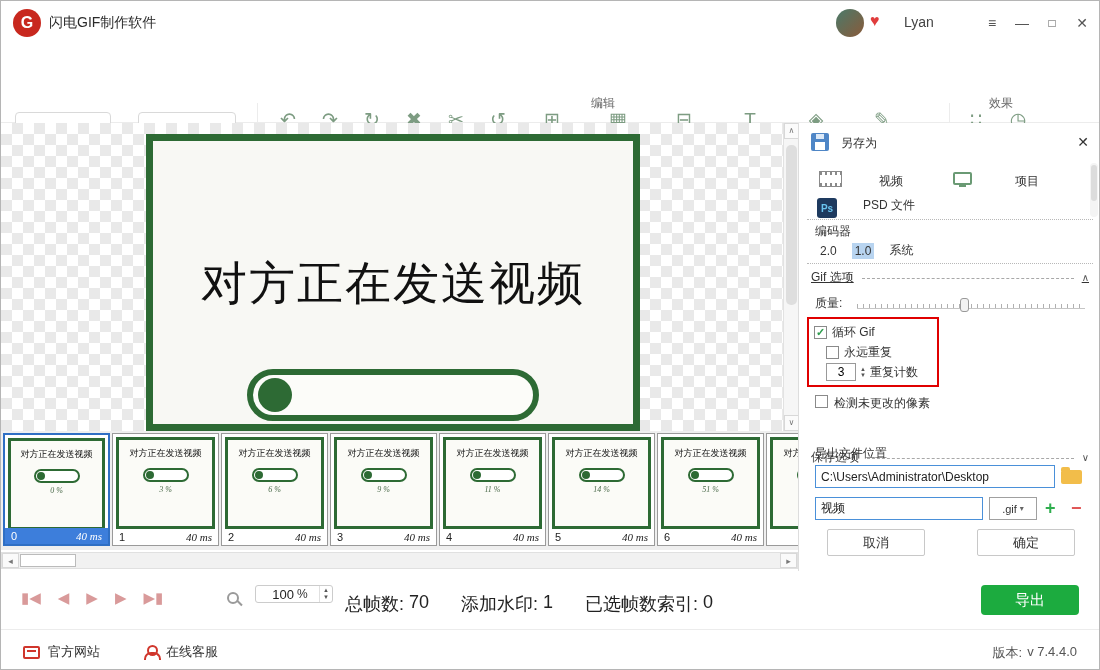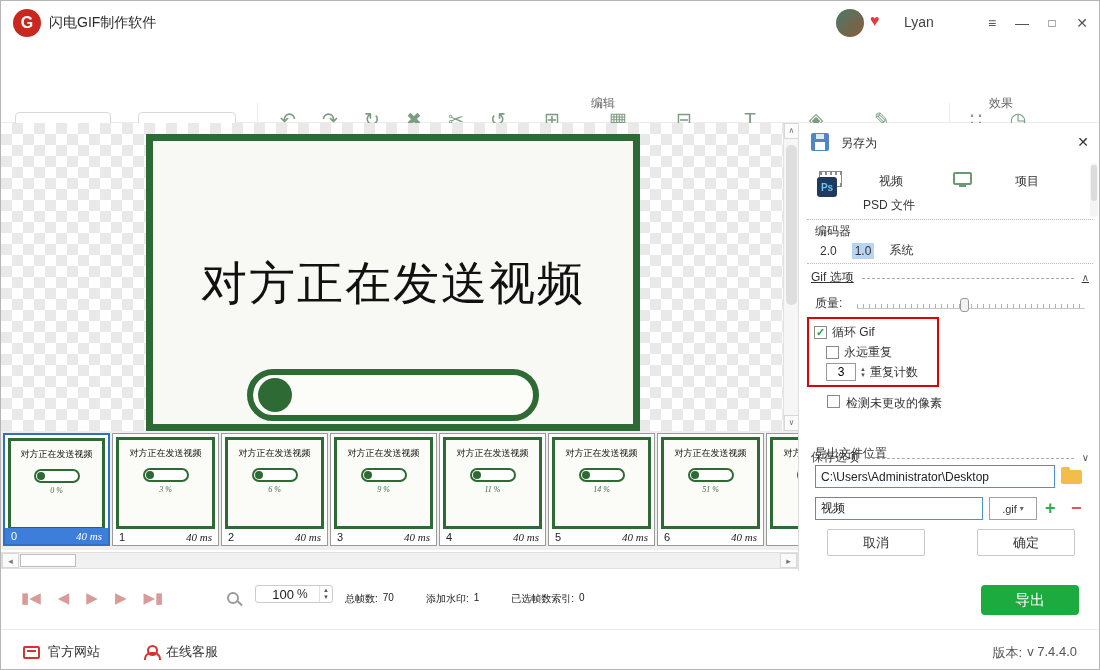--- a/index.html
+++ b/index.html
@@ -78,21 +78,21 @@
   .fmt-list { position:absolute; left:0; top:40px; width:100%; height:54px; }
   .fmt-label { position:absolute; font-size:12px; color:#333; }
   .icon-film { position:absolute; width:23px; height:16px; border:1px solid #8a8a8a; background:
       repeating-linear-gradient(90deg,#8a8a8a 0 2px,transparent 2px 5px) 0 0/100% 3px no-repeat,
       repeating-linear-gradient(90deg,#8a8a8a 0 2px,transparent 2px 5px) 0 100%/100% 3px no-repeat; }
   .icon-monitor { position:absolute; width:19px; height:13px; border:2px solid #6a9a74; border-radius:2px; }
   .icon-monitor::after { content:""; position:absolute; left:4px; bottom:-4px; width:7px; height:2px; background:#6a9a74; }
   .icon-ps { position:absolute; width:20px; height:20px; background:#1e3a5f; color:#6ac4f0; font-size:10px; font-weight:bold; display:flex; align-items:center; justify-content:center; border-radius:3px; }
   .fi-video { left:20px; top:8px; } .fl-video { left:80px; top:10px; }
   .fi-project { left:154px; top:9px; } .fl-project { left:216px; top:10px; }
-  .fi-psd { left:18px; top:14px; } .fl-psd { left:64px; top:34px; }
+  .fi-psd { left:18px; top:35px; } .fl-psd { left:64px; top:34px; }
   .p-scroll { position:absolute; right:3px; top:0; width:8px; height:54px; background:#f4f4f4; border-radius:4px; }
   .p-thumb { position:absolute; left:1px; top:2px; width:6px; height:36px; background:#dcdcdc; border-radius:3px; }
   .p-div { position:absolute; left:8px; right:8px; border-top:1px dotted #b8b8b8; }
   .div1 { top:96px; } .div2 { top:140px; }
   .enc-label { position:absolute; left:16px; top:100px; }
   .enc-row { position:absolute; left:18px; top:118px; display:flex; gap:12px; align-items:center; }
   .enc-opt { padding:1px 3px; cursor:default; }
   .enc-opt.selected { background:#b8d4f0; }
   .sect { position:absolute; left:12px; right:12px; height:16px; display:flex; align-items:center; }
   .sect-gif { top:146px;text-decoration:underline; } .sect-save { top:306px;margin-top:20px; }
@@ -103,21 +103,21 @@
   .q-track { position:absolute; left:0; right:0; top:7px; height:5px;
       background:repeating-linear-gradient(90deg,#b0b0b0 0 1px,transparent 1px 6px); border-bottom:1px solid #c5c5c5; }
   .q-handle { position:absolute; left:45%; top:1px; width:9px; height:14px; background:#f2f2f2; border:1px solid #999; border-radius:3px; }
   .loop-box { position:absolute; left:8px; top:194px; width:132px; height:70px; border:2px solid #e00000; padding:3px 0 0 5px; }
   .cb-row { display:flex; align-items:center; gap:5px; height:20px; }
   .indent { margin-left:12px; }
   .cb { width:13px; height:13px; border:1px solid #8a8a8a; background:#fff; display:inline-flex; align-items:center; justify-content:center; font-size:11px; color:#2f9d4f; font-weight:bold; flex:0 0 13px; }
   .count-row { margin-left:12px; display:flex; align-items:center; gap:4px; height:20px; }
   .count-input { width:30px; height:18px; border:1px solid #999; font-size:12px; text-align:center; }
   .spin { display:inline-flex; flex-direction:column; font-size:6px; color:#555; line-height:6px; cursor:default; }
-  .detect-row { position:absolute; left:28px; top:272px; display:flex; align-items:flex-start; gap:6px; }
+  .detect-row { position:absolute; left:16px; top:272px; display:flex; align-items:flex-start; gap:6px; }
   .loc-label { position:absolute; left:16px; top:322px; }
   .path-input { position:absolute; left:16px; top:342px; width:240px; height:23px; border:1px solid #4a90d9; font-size:12px; padding:0 5px; color:#222; }
   .icon-folder { position:absolute; left:262px; top:347px; width:21px; height:14px; background:#f2bd4a; border-radius:2px; }
   .icon-folder::before { content:""; position:absolute; left:0; top:-3px; width:9px; height:4px; background:#f2bd4a; border-radius:2px 2px 0 0; }
   .name-input { position:absolute; left:16px; top:374px; width:168px; height:23px; border:1px solid #4a90d9; font-size:12px; padding:0 5px; color:#222; }
   .ext-select { position:absolute; left:190px; top:374px; width:48px; height:23px; border:1px solid #a0a0a0; display:flex; align-items:center; justify-content:center; gap:3px; font-size:11px; color:#333;text-align:right; }
   .sel-arrow { font-size:8px; color:#666; }
   .add-btn { position:absolute; left:246px; top:374px; font-size:18px; font-weight:bold; color:#2fae4e; line-height:23px; cursor:default; }
   .rem-btn { position:absolute; left:272px; top:374px; font-size:18px; font-weight:bold; color:#e05555; line-height:23px; cursor:default; }
   .pbtn { position:absolute; top:406px; width:98px; height:27px; border:1px solid #c8c8c8; background:#fff; border-radius:2px; font-size:13px; color:#333; font-family:"Liberation Sans",sans-serif; }
@@ -126,21 +126,21 @@
   
   .playbar { position:absolute; left:0; top:570px; width:1100px; height:58px; background:#fff; }
   .pb-icons { position:absolute; left:20px; top:18px; display:flex; gap:17px; font-size:15px; color:#d99a9a; }
   .pb-icons span { cursor:default; }
   .icon-mag { position:absolute; left:226px; top:21px; width:12px; height:12px; border:2px solid #9a9a9a; border-radius:50%; }
   .icon-mag::after { content:""; position:absolute; width:7px; height:2px; background:#9a9a9a; transform:rotate(45deg); right:-6px; bottom:-2px; }
   .zoom-box { position:absolute; left:254px; top:14px; width:78px; height:18px; border:1px solid #ccc; border-radius:3px; display:flex; align-items:center; }
   .zoom-input { width:34px; border:none; outline:none; font-size:13px; text-align:right; color:#222; margin-left:4px; }
   .zoom-unit { font-size:12px; color:#333; margin-left:3px; }
   .zoom-spin { margin-left:auto; height:100%; border-left:1px solid #e0e0e0; display:flex; flex-direction:column; justify-content:center; padding:0 3px; font-size:6px; color:#555; line-height:7px; }
-  .stats { position:absolute; left:344px; top:21px; display:flex; gap:32px; font-size:10px; color:#222; }
+  .stats { position:absolute; left:344px; top:21px; display:flex; gap:32px; font-size:18px; color:#222; }
   .stat { display:flex; gap:5px; }
   .export-btn { position:absolute; left:980px; top:14px; width:98px; height:30px; background:#1cab3f; color:#fff; border:none; border-radius:4px; font-size:15px; font-family:"Liberation Sans",sans-serif; }
 
   
   .statusbar { position:absolute; left:0; top:628px; width:1100px; height:42px; background:#fff; border-top:1px solid #ececec; }
   .sb-item { position:absolute; top:13px; display:flex; align-items:center; gap:8px; font-size:13px; color:#333; }
   .sb-site { left:22px; } .sb-support { left:142px; }
   .icon-site { width:17px; height:13px; border:2px solid #d0362c; border-radius:2px; position:relative; }
   .icon-site::after { content:""; position:absolute; left:2px; top:2px; width:9px; height:2px; background:#d0362c; }
   .icon-person { width:15px; height:15px; position:relative; }

